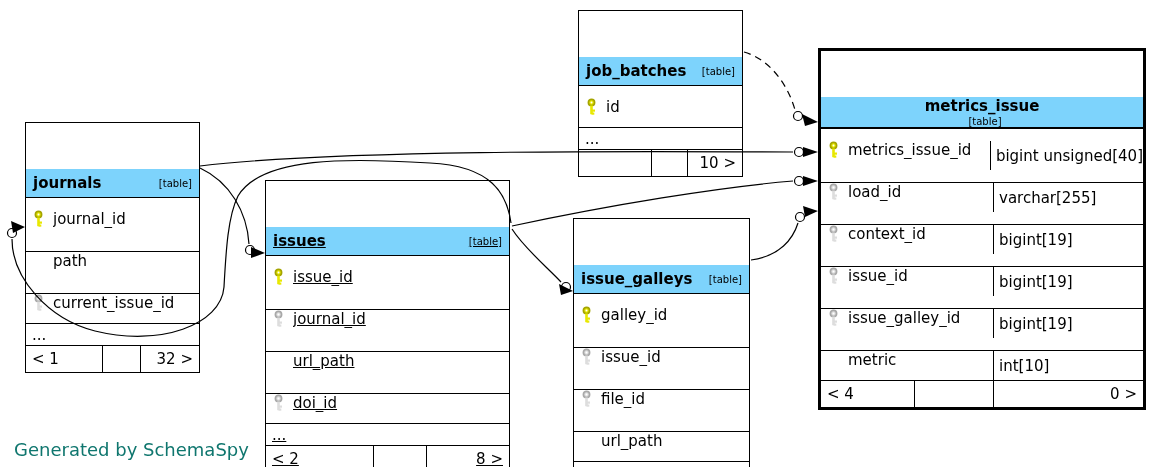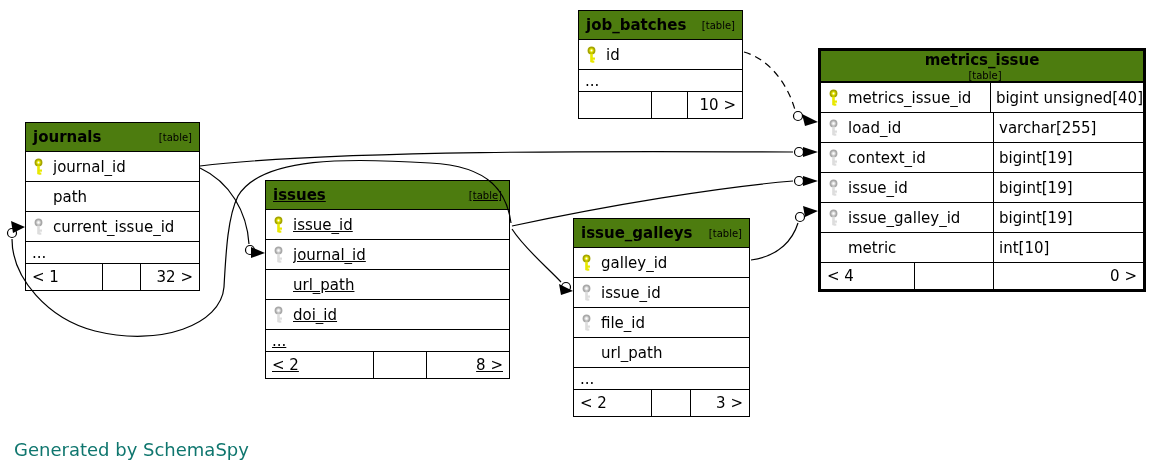--- a/index.html
+++ b/index.html
@@ -8,29 +8,30 @@
     font-family:"DejaVu Sans","Liberation Sans",sans-serif;color:#000;
     overflow:hidden;
   }
   .table{
     position:absolute;background:#fff;border:1.5px solid #000;box-sizing:border-box;
     z-index:2;
   }
   .table.highlight{border:3px solid #000;}
   .thead{
     display:flex;justify-content:space-between;align-items:center;
-    height:28px;padding:0 7px;background:#4d7c0f;border-bottom:1px solid #000;
+    height:28px;padding:0 7px;background:#7dd3fc;border-bottom:1px solid #000;
     white-space:nowrap;
+    margin-top:46px;
   }
   .highlight .thead{height:30px;border-bottom:2px solid #000;flex-direction:column;}
   .tname{font-weight:bold;font-size:15px;}
   .ttag{font-size:10px;margin-left:6px;}
   .crow{
-    display:flex;align-items:center;height:29px;padding-left:6px;
-    font-size:15px;background:#fff;white-space:nowrap;
+    display:flex;align-items:flex-start;height:29px;padding-left:6px;
+    font-size:15px;background:#fff;white-space:nowrap;margin-top:12px;
   }
   .crow + .crow, .erow, .tfoot{border-top:1px solid #000;}
   .kspace,.kicon{width:13px;height:17px;margin-right:8px;flex:none;}
   .kicon svg{display:block;}
   .cname{flex:1;overflow:hidden;}
   .ctype{
     flex:0 0 150px;align-self:stretch;display:flex;align-items:center;
     border-left:1px solid #000;padding-left:5px;box-sizing:border-box;
   }
   .erow{

